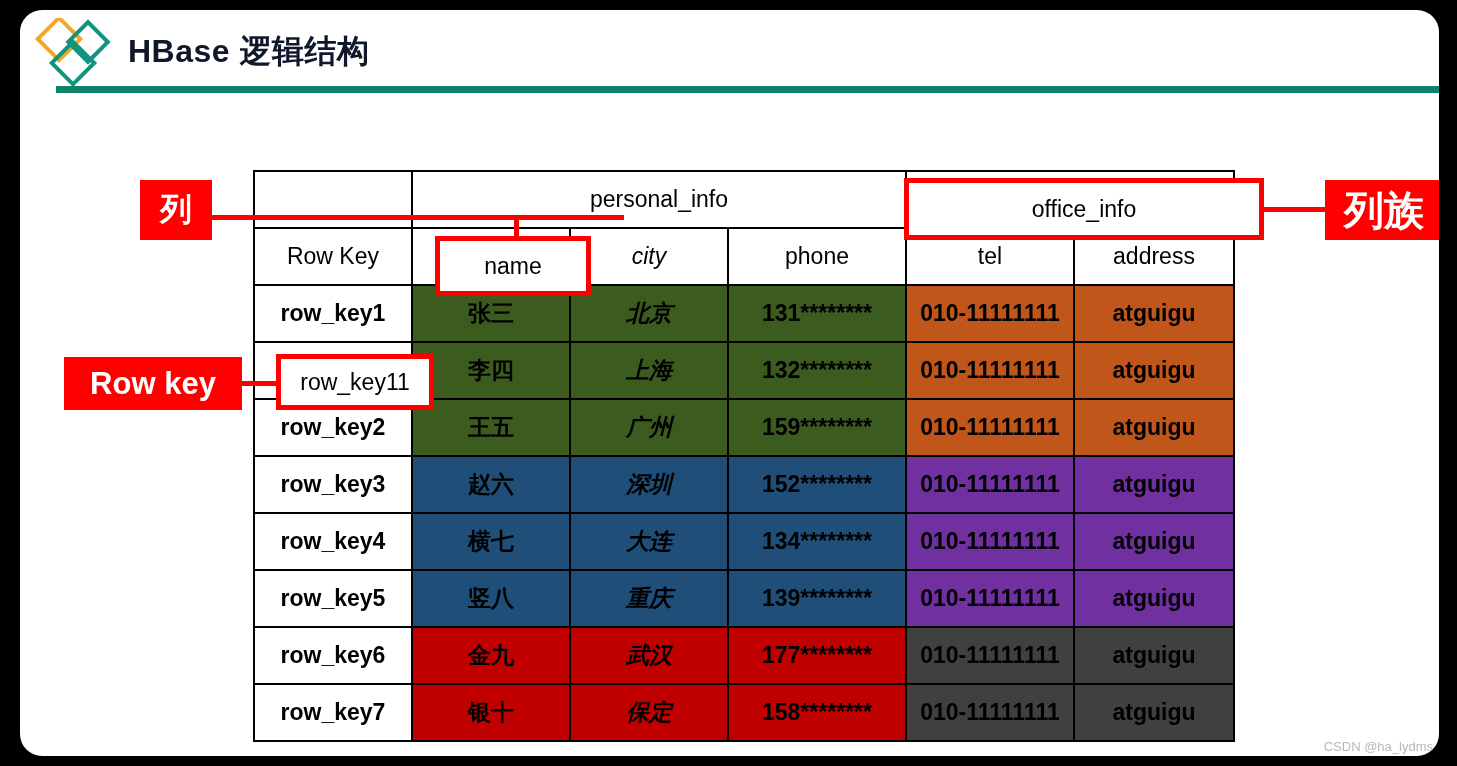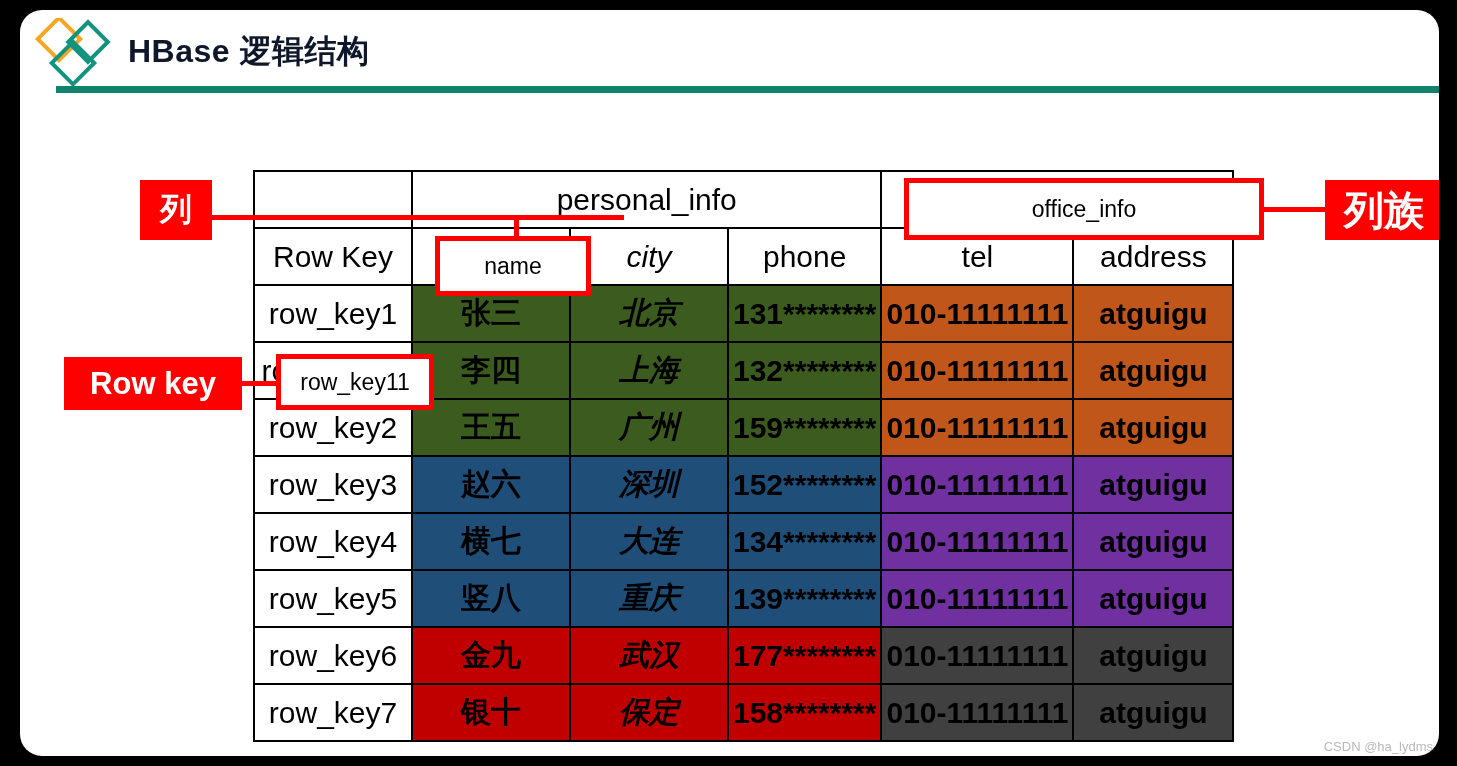--- a/index.html
+++ b/index.html
@@ -60,47 +60,47 @@
     top: 160px;
   }
   table.hbase {
     border-collapse: collapse;
     table-layout: fixed;
   }
   table.hbase td {
     border: 2px solid #000000;
     text-align: center;
     vertical-align: middle;
-    font-size: 30px;
+    font-size: 23px;
     color: #000000;
     background: #ffffff;
     height: 57px;
     padding: 0 4px;
     white-space: nowrap;
   }
   
   .col-rowkey  { width: 158px; }
   .col-name    { width: 158px; }
   .col-city    { width: 158px; font-style: italic; }
-  .col-phone   { width: 150px; }
+  .col-phone   { width: 178px; }
   .col-tel     { width: 168px; }
   .col-address { width: 160px; margin-left: 16px; }
 
   td.grp { height: 62px; font-size: 23px; }
   td.hdr { height: 58px; font-size: 23px; }
 
   td.body {
     font-weight: bold;
     color: #ffffff;
     font-size: 22px;
   }
   td.rk {
     background: #ffffff;
     color: #000000;
-    font-weight: normal;
+    font-weight: bold;
     font-size: 23px;
   }
 
   
   .bg-green  { background: #3C5B1E !important; }
   .bg-blue   { background: #1F4E79 !important; }
   .bg-red    { background: #C00000 !important; }
   .bg-orange { background: #C1561B !important; }
   .bg-purple { background: #7030A0 !important; }
   .bg-gray   { background: #404040 !important; }

